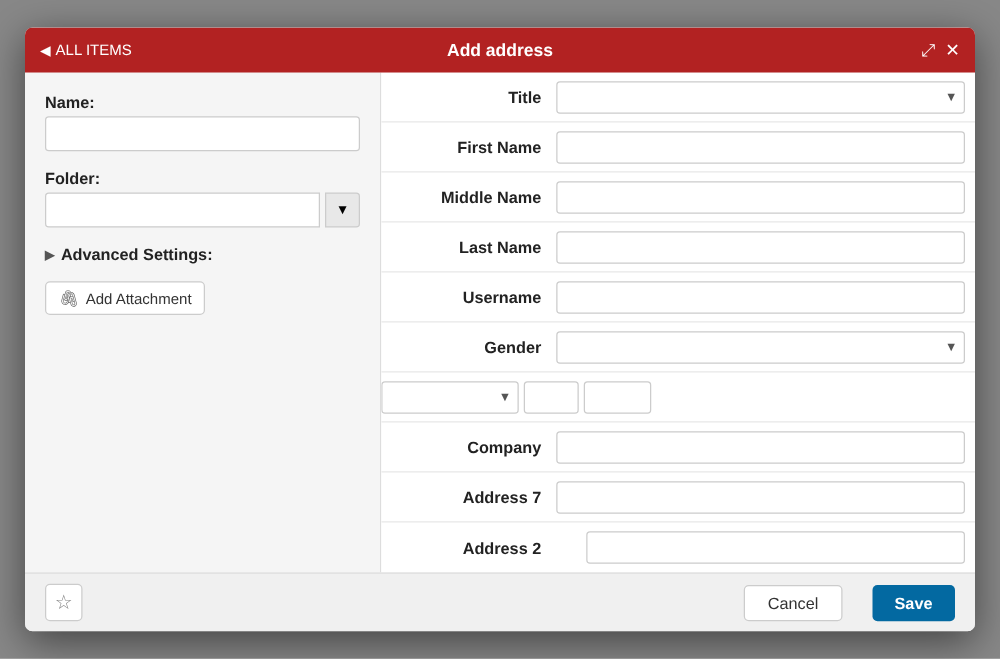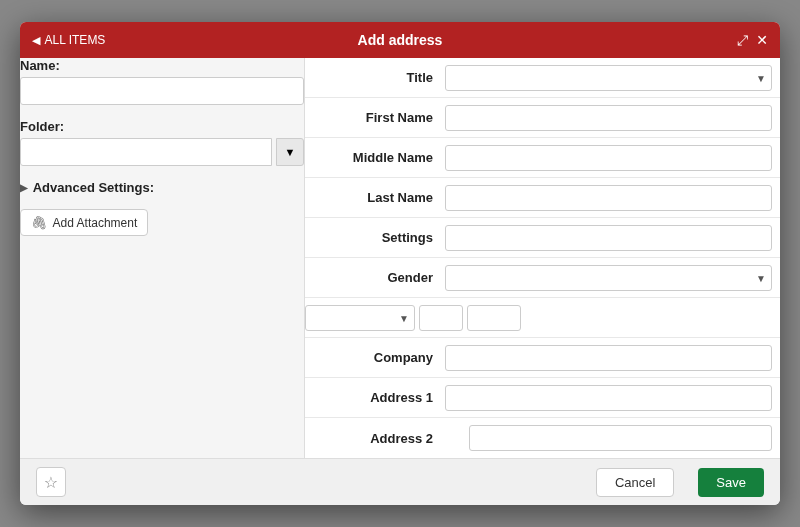--- a/index.html
+++ b/index.html
@@ -72,20 +72,21 @@
 
     .modal-body {
       display: flex;
       flex: 1;
     }
 
     .left-panel {
       width: 285px;
       background: #f5f5f5;
       border-right: 1px solid #ddd;
+      padding: 16px;
       flex-shrink: 0;
     }
 
     .field-group {
       margin-bottom: 14px;
     }
 
     .field-label {
       font-weight: 600;
       font-size: 13px;
@@ -313,24 +314,24 @@
       background: white;
       font-size: 13px;
       cursor: pointer;
       color: #333;
     }
 
     .save-btn {
       padding: 6px 18px;
       border: none;
       border-radius: 4px;
-      background: #15803d;
+      background: #0369a1;
       color: white;
       font-size: 13px;
-      font-weight: 400;
+      font-weight: 700;
       cursor: pointer;
     }
   </style>
 </head>
 <body>
 
 <div class="modal">
   <div class="modal-header" style="position:relative;">
     <div class="back-btn">
       <span class="chevron">◀</span>
@@ -404,21 +405,21 @@
       </div>
 
       <div class="form-row">
         <div class="form-row-label">Last Name</div>
         <div class="form-row-field">
           <input class="form-input" type="text" style="">
         </div>
       </div>
 
       <div class="form-row">
-        <div class="form-row-label">Settings</div>
+        <div class="form-row-label">Username</div>
         <div class="form-row-field">
           <input class="form-input" type="text" style="">
         </div>
       </div>
 
       <div class="form-row">
         <div class="form-row-label">Gender</div>
         <div class="form-row-field">
           <div class="form-select-wrap">
             <select class="form-select">
@@ -452,21 +453,21 @@
       </div>
 
       <div class="form-row">
         <div class="form-row-label">Company</div>
         <div class="form-row-field">
           <input class="form-input" type="text" style="">
         </div>
       </div>
 
       <div class="form-row">
-        <div class="form-row-label">Address 1</div>
+        <div class="form-row-label">Address 7</div>
         <div class="form-row-field">
           <input class="form-input" type="text" style="">
         </div>
       </div>
 
       <div class="form-row">
         <div class="form-row-label">Address 2</div>
         <div class="form-row-field">
           <input class="form-input" type="text" style="">
         </div>

